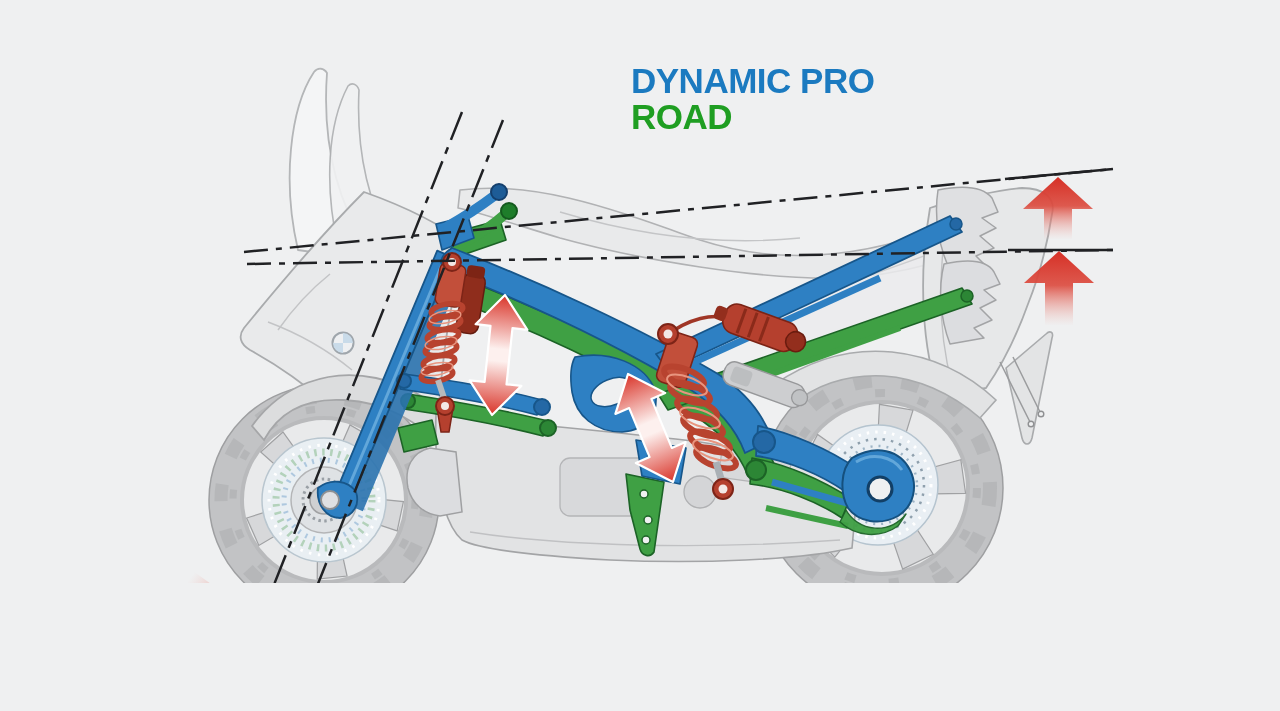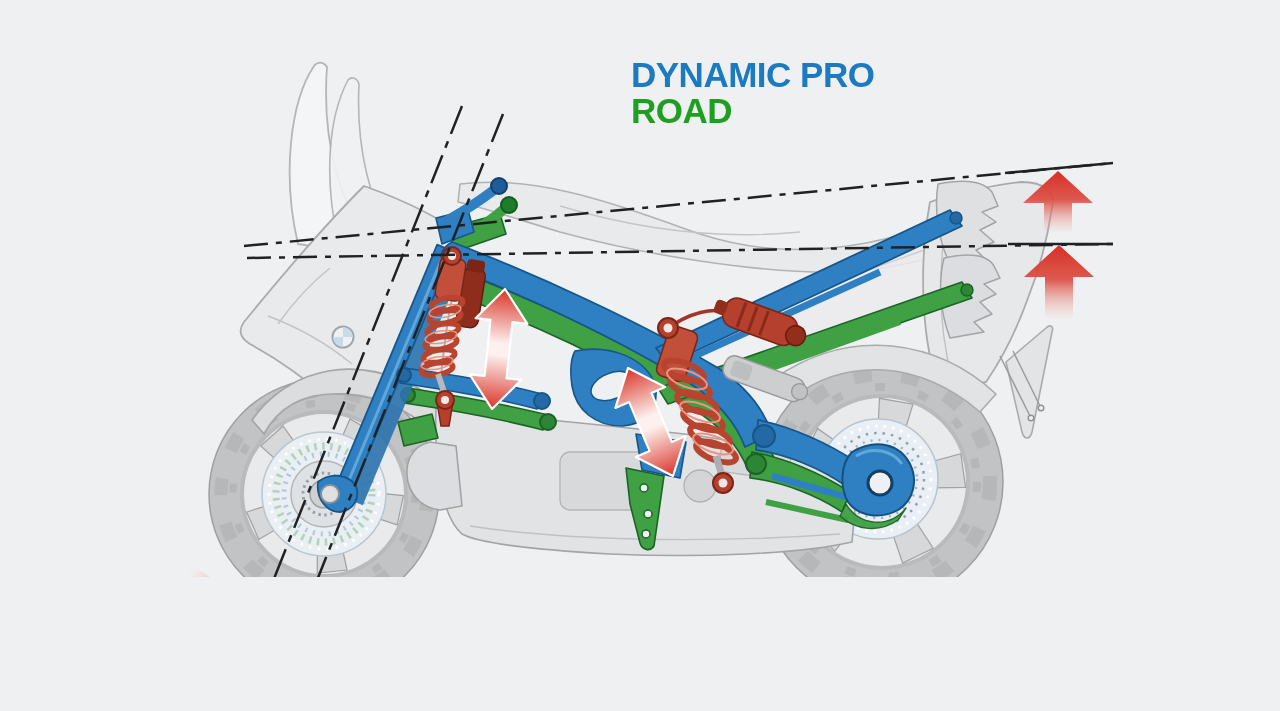--- a/index.html
+++ b/index.html
@@ -2,21 +2,21 @@
 <html style="--background: #eff0f1; --dynamic-pro-blue: #1b7ac0; --road-green: #1f9e22; --frame-blue: #2e80c3; --frame-green: #3fa044; --shock-red: #c24f3a; --arrow-red: #d93429; --line-black: #202124; --ghost-gray: #e7e8e9;"><head>
 <meta charset="utf-8">
 <style>
   :root{
     --background:#eff0f1; --dynamic-pro-blue:#1b7ac0; --road-green:#1f9e22;
     --frame-blue:#2e80c3; --frame-green:#3fa044; --shock-red:#c24f3a;
     --arrow-red:#d93429; --line-black:#202124; --ghost-gray:#e7e8e9;
   }
   html,body{margin:0;padding:0;background:var(--background);}
   .canvas{
-    position:relative; width:1280px; height:571px; margin:6px auto;
+    position:relative; width:1280px; height:571px; margin:12px auto;
     background:var(--background); overflow:hidden;
     font-family:"Liberation Sans", sans-serif;
   }
   .canvas svg{position:absolute;left:0;top:0;}
   .title-block{position:absolute; left:631px; top:51px; line-height:1.0; letter-spacing:-0.5px;}
   .label-dynamic{font-size:35px; font-weight:700; color:var(--dynamic-pro-blue);}
   .label-road{font-size:35px; font-weight:700; color:var(--road-green); margin-top:1px;}
   .fb{fill:var(--frame-blue);} .fg{fill:var(--frame-green);}
 </style>
 </head>

